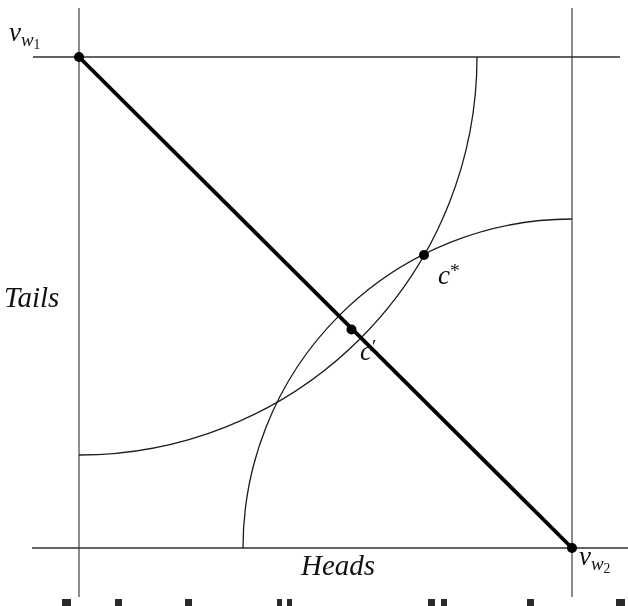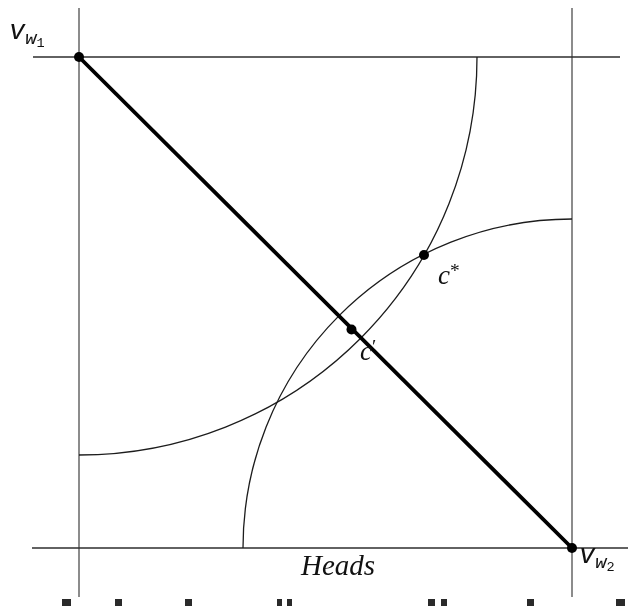--- a/index.html
+++ b/index.html
@@ -12,21 +12,21 @@
   }
   #stage svg{position:absolute;left:0;top:0;}
   .mlabel{
     position:absolute;
     color:#111;
     font-style:italic;
     white-space:nowrap;
     line-height:1;
     user-select:none;
   }
-  .fs-main{font-size:27px;font-family:Liberation Mono, monospace;}
+  .fs-main{font-size:27px;}
   .fs-axis{font-size:29px;}
   .fs-pt{font-size:27px;}
   .msub{font-size:70%;position:relative;top:0.28em;}
   .msubsub{font-size:72%;position:relative;top:0.22em;font-style:normal;}
   .msup{font-size:72%;position:relative;top:-0.38em;font-style:normal;}
   .heads-wrap{left:292px;top:551px;width:92px;text-align:center;}
   .frag{
     position:absolute;
     top:599px;height:10px;
     background:#2a2a2a;
@@ -52,20 +52,21 @@
     <circle cx="79" cy="57" r="5" fill="#000000"></circle>
     <circle cx="572" cy="548" r="5" fill="#000000"></circle>
     <circle cx="424" cy="255" r="5" fill="#000000"></circle>
     <circle cx="351.5" cy="329.5" r="5" fill="#000000"></circle>
   </svg>
 
   <span class="mlabel fs-main" style="left:9px;top:19px;"><span>v</span><span class="msub"><span>w</span><span class="msubsub">1</span></span></span>
 
   <span class="mlabel fs-main" style="left:579px;top:543px;"><span>v</span><span class="msub"><span>w</span><span class="msubsub">2</span></span></span>
 
+  <span class="mlabel fs-axis" style="left:4px;top:283px;">Tails</span>
 
   <span class="mlabel fs-axis heads-wrap">Heads</span>
 
   <span class="mlabel fs-pt" style="left:438px;top:262px;"><span>c</span><span class="msup">*</span></span>
 
   <span class="mlabel fs-pt" style="left:360px;top:338px;"><span>c</span><span class="msup">′</span></span>
 
   <div class="frag" style="left:62px;width:9px;"></div>
   <div class="frag" style="left:115px;width:7px;"></div>
   <div class="frag" style="left:185px;width:7px;"></div>

